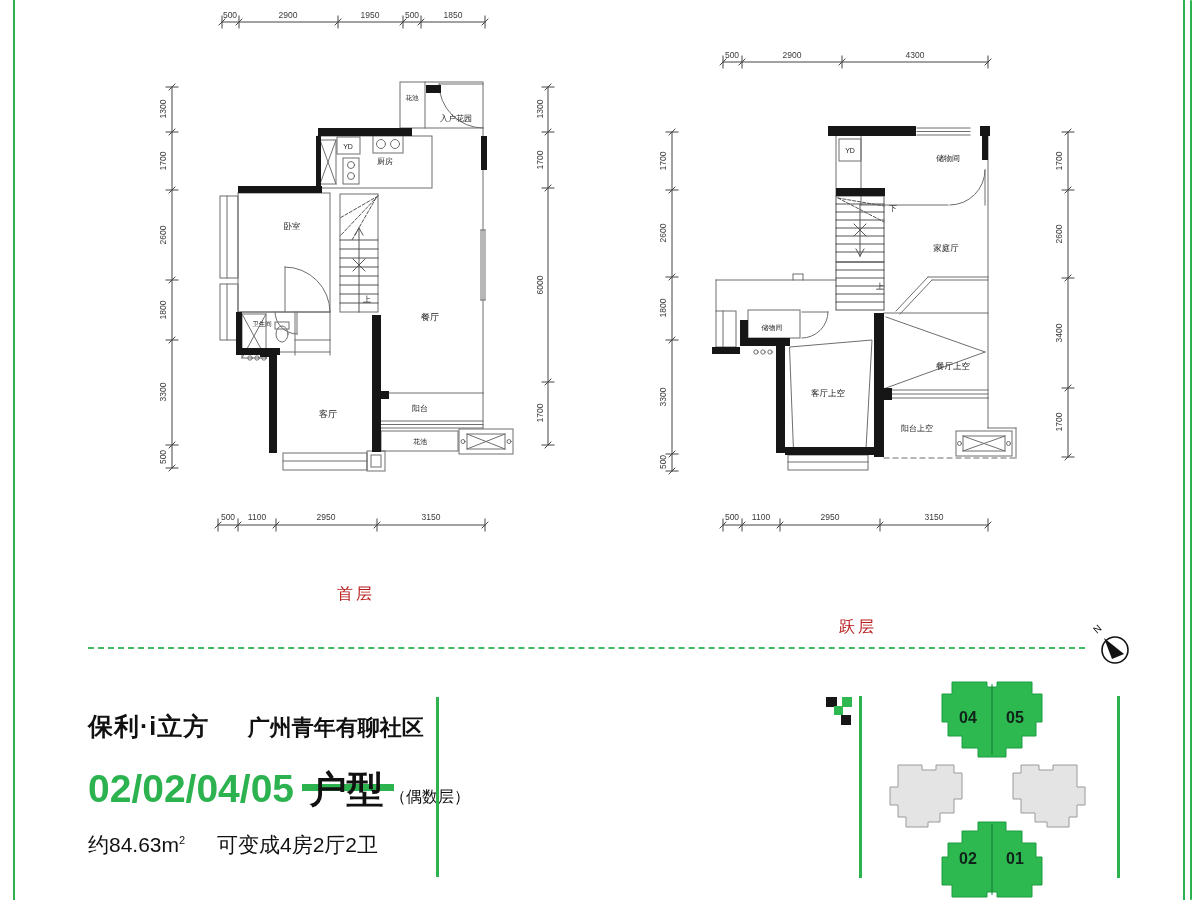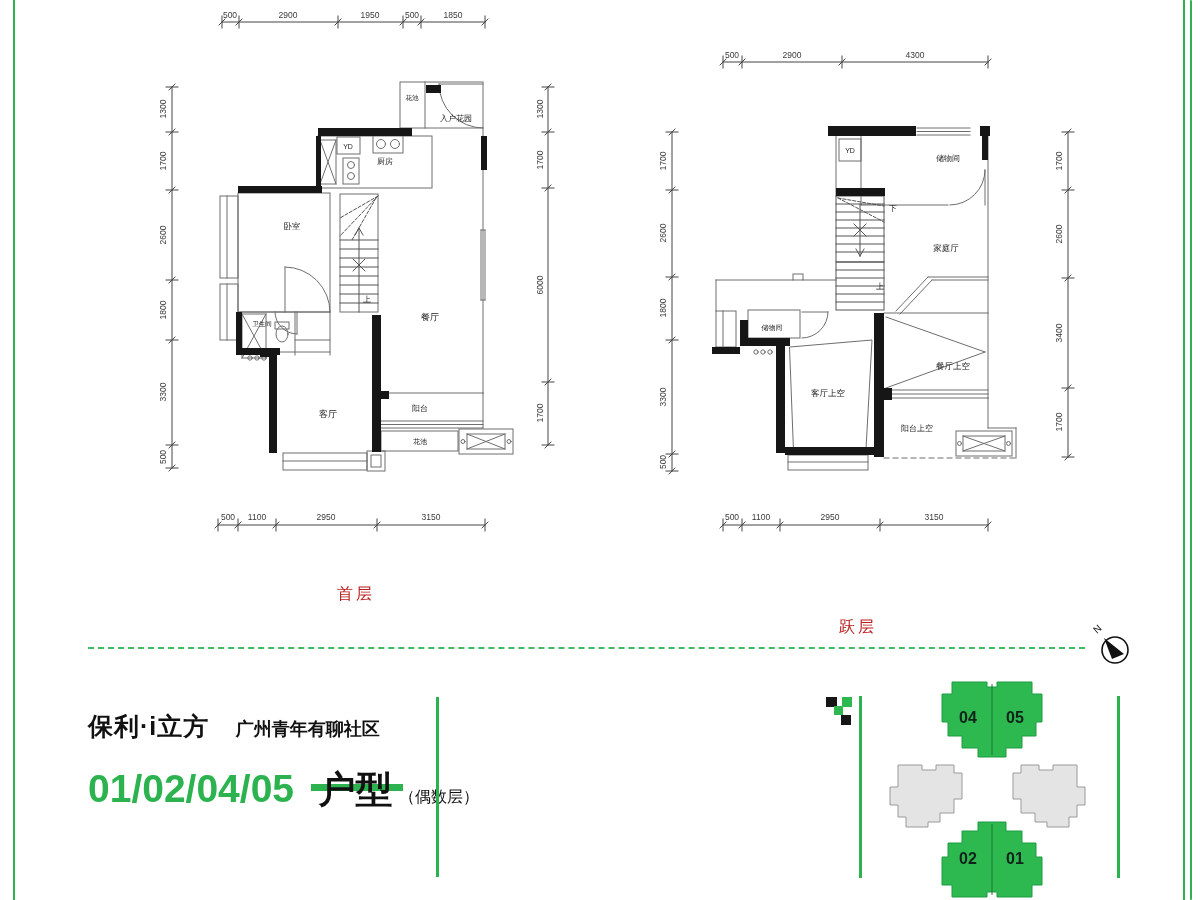--- a/index.html
+++ b/index.html
@@ -9,24 +9,24 @@
   .dashline{position:absolute;border-top:2px dashed #3fbc63;height:0;}
   svg text{font-family:"Liberation Sans",sans-serif;}
   .dim{font-size:8.5px;fill:#3a3a3a;text-anchor:middle;}
   .room{fill:#222;text-anchor:middle;}
   .floor-label{position:absolute;width:80px;text-align:center;font-size:16px;color:#b91c1c;
                letter-spacing:3px;font-weight:500;}
   
   .branding{position:absolute;left:88px;top:710px;width:350px;color:#111;}
   .brand-row{white-space:nowrap;}
   .brand{font-size:25px;font-weight:bold;letter-spacing:1px;}
-  .community{font-size:18px;font-weight:bold;margin-left:22px;}
+  .community{font-size:22px;font-weight:bold;margin-left:34px;}
   .unit-row{margin-top:22px;white-space:nowrap;}
   .nums{font-size:39px;font-weight:bold;color:#2cb350;}
-  .type-wrap{position:relative;display:inline-block;margin-left:20px;}
+  .type-wrap{position:relative;display:inline-block;margin-left:11px;}
   .green-bar{position:absolute;left:-7px;right:-11px;top:19px;height:7px;background:#2cb350;}
   .type-text{position:relative;font-size:37px;font-weight:bold;font-style:normal;}
   .note{font-size:16px;margin-left:2px;}
   .area-row{margin-top:16px;font-size:21px;}
   .area-row sup{font-size:11px;}
   .desc{margin-left:26px;}
 </style>
 </head>
 <body>
 
@@ -269,27 +269,31 @@
     <polygon points="22,20 42,36 30,41" fill="#111"></polygon>
     <text x="15" y="16" font-size="10" fill="#111" transform="rotate(-42 15 16)">N</text>
   </svg>
 
   <div class="branding">
     <div class="brand-row">
       <span class="brand">保利·i立方</span>
       <span class="community">广州青年有聊社区</span>
     </div>
     <div class="unit-row">
-      <span class="nums">01/02/04/05</span>
+      <span class="nums">02/02/04/05</span>
       <span class="type-wrap">
         <i class="green-bar"></i>
         <b class="type-text">户型</b>
       </span>
       <span class="note">（偶数层）</span>
     </div>
+    <div class="area-row">
+      <span>约84.63m</span><sup>2</sup>
+      <span class="desc">可变成4房2厅2卫</span>
+    </div>
   </div>
   <div class="vline" style="left:436px;top:697px;width:2.5px;height:180px;"></div>
 
   <div class="vline" style="left:859px;top:696px;width:2.5px;height:182px;"></div>
   <div class="vline" style="left:1117px;top:696px;width:2.5px;height:182px;"></div>
 
   <svg width="310" height="250" viewBox="810 660 310 250" style="position:absolute;left:810px;top:660px;">
 
     <g stroke="none">
       <rect x="826" y="697" width="11" height="10" fill="#161616"></rect>

